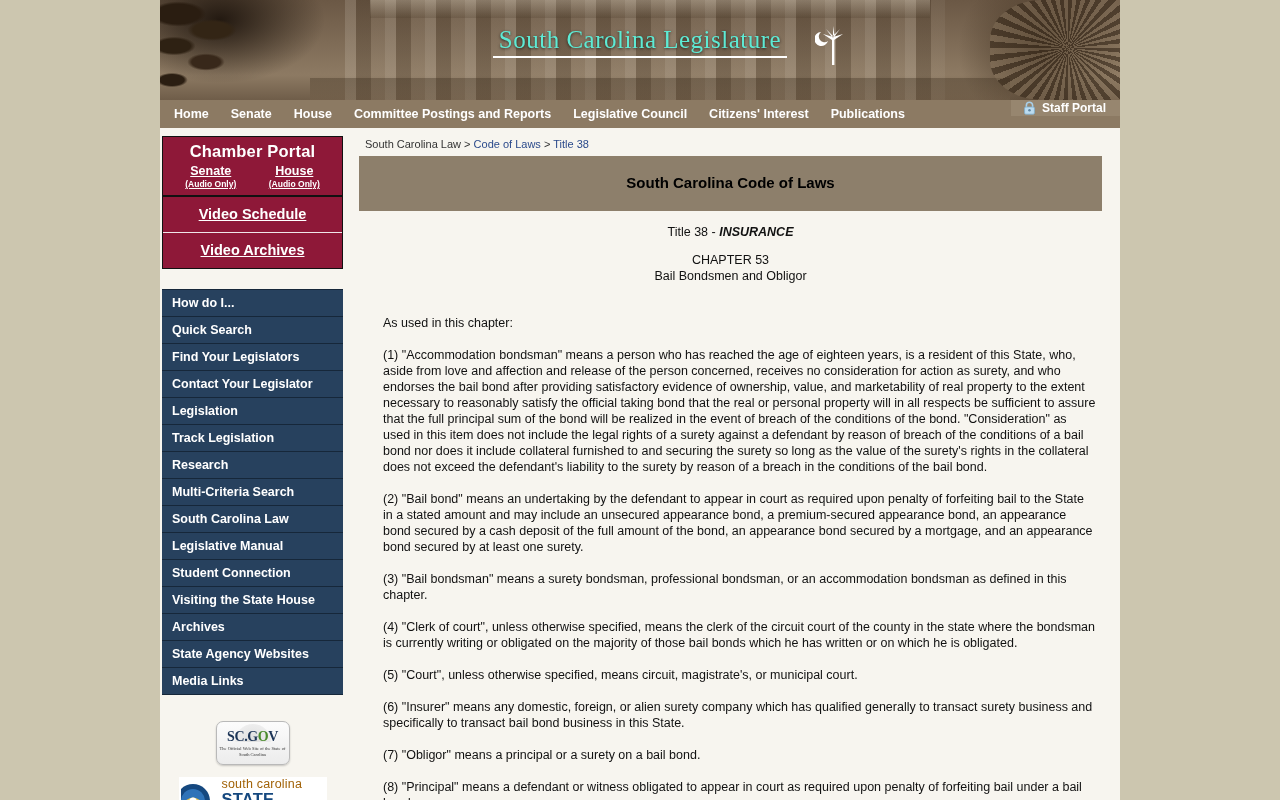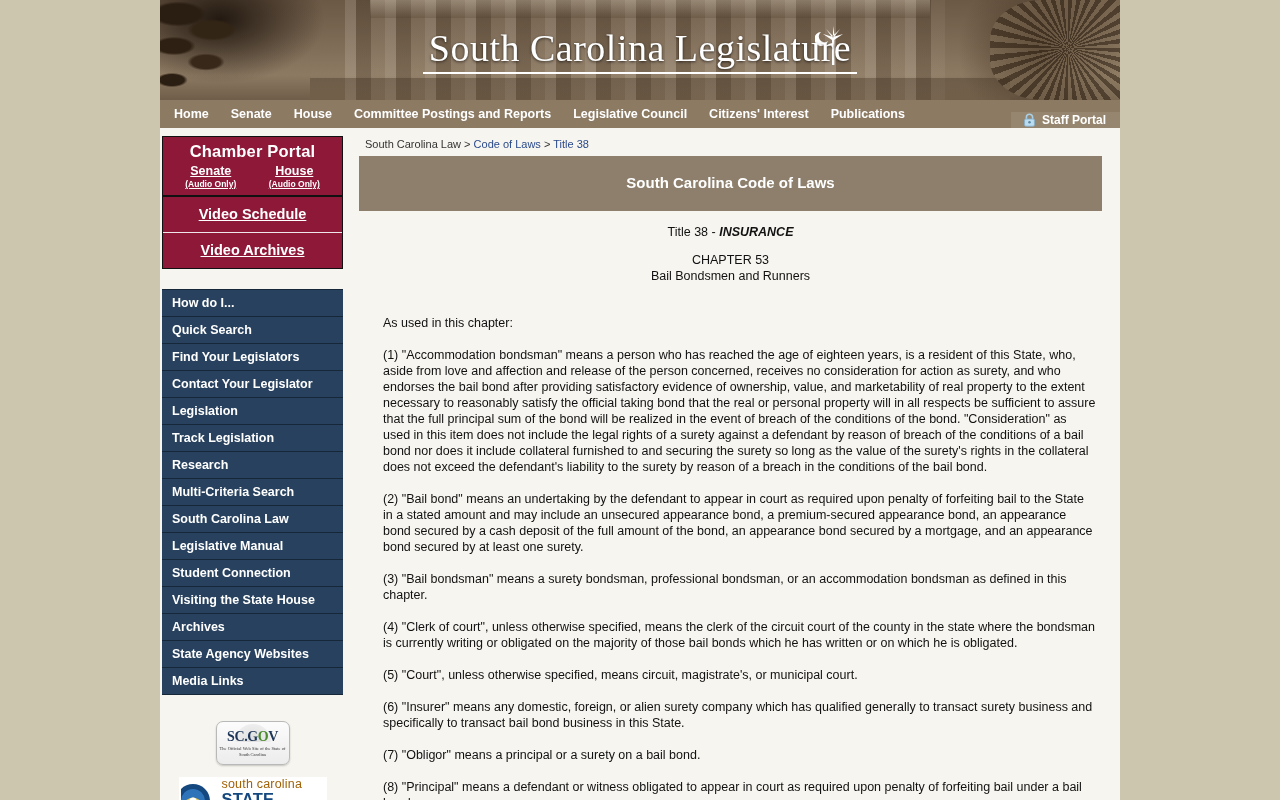--- a/index.html
+++ b/index.html
@@ -69,22 +69,22 @@
         rgba(50,36,22,.55) 0deg 5deg, rgba(150,130,104,.28) 5deg 10deg);
     border-radius: 40% 0 0 40%;
   }
   #masthead .title-wrap {
     position: absolute; left: 0; right: 0; top: 26px;
     text-align: center;
   }
   #masthead .title {
     display: inline-block;
     font-family: "Liberation Serif", serif;
-    font-size: 38px;
-    color: #ffffff;
+    font-size: 25px;
+    color: #5eead4;
     letter-spacing: .5px;
     border-bottom: 2px solid #ffffff;
     padding: 0 6px 2px 6px;
     text-shadow: 0 1px 3px rgba(0,0,0,.65);
     white-space: nowrap;
   }
   #masthead .palmetto {
     position: absolute; left: 655px; top: 24px; width: 36px; height: 42px;
   }
 
@@ -101,21 +101,21 @@
     color: #ffffff;
     font-size: 12.5px;
     font-weight: bold;
     padding: 0 11px;
     line-height: 28px;
     white-space: nowrap;
     cursor: pointer;
   }
   .nav-item:first-child { padding-left: 14px; }
   #staff-portal {
-    position: absolute; right: 0; top: 12px;
+    position: absolute; right: 0; top: 0;
     height: 16px;
     display: flex; align-items: center; gap: 6px;
     padding: 0 14px 0 12px;
     background: #97866f;
     cursor: pointer;
   }
   #staff-portal .label { color: #ffffff; font-size: 12px; font-weight: bold; white-space: nowrap; }
   .lock-icon { width: 13px; height: 14px; display: block; }
 
   
@@ -225,21 +225,21 @@
   }
 
   
   #breadcrumb {
     font-size: 11px; color: #333; padding: 4px 0 6px 6px;
   }
   #breadcrumb a { color: #2b4a8b; text-decoration: none; cursor: pointer; }
   #breadcrumb .sep { color: #333; }
   #title-banner {
     background: #8d7f6b;
-    color: #ffffff;
+    color: #000000;
     text-align: center;
     font-size: 15px;
     font-weight: bold;
     padding: 17px 0 18px;
     line-height: 1.35;
   }
   #doc-head { text-align: center; padding: 14px 0 0; }
   #doc-head .title-line { font-size: 12.5px; color: #111; margin-bottom: 14px; }
   #doc-head .title-line b { font-weight: bold; font-style: italic; }
   #doc-head .chapter-line { font-size: 12.5px; color: #111; line-height: 1.25; }
@@ -373,21 +373,21 @@
         </div>
 
         <div id="title-banner">
           <div>South Carolina Code of Laws</div>
         </div>
 
         <div id="doc-head">
           <div class="title-line"><span>Title 38 - </span><b>INSURANCE</b></div>
           <div class="chapter-line">
             <div>CHAPTER 53</div>
-            <div>Bail Bondsmen and Runners</div>
+            <div>Bail Bondsmen and Obligor</div>
           </div>
         </div>
 
         <div id="doc-body">
           <p>As used in this chapter:</p>
           <p>(1) "Accommodation bondsman" means a person who has reached the age of eighteen years, is a resident of this State, who, aside from love and affection and release of the person concerned, receives no consideration for action as surety, and who endorses the bail bond after providing satisfactory evidence of ownership, value, and marketability of real property to the extent necessary to reasonably satisfy the official taking bond that the real or personal property will in all respects be sufficient to assure that the full principal sum of the bond will be realized in the event of breach of the conditions of the bond. "Consideration" as used in this item does not include the legal rights of a surety against a defendant by reason of breach of the conditions of a bail bond nor does it include collateral furnished to and securing the surety so long as the value of the surety's rights in the collateral does not exceed the defendant's liability to the surety by reason of a breach in the conditions of the bail bond.</p>
           <p>(2) "Bail bond" means an undertaking by the defendant to appear in court as required upon penalty of forfeiting bail to the State in a stated amount and may include an unsecured appearance bond, a premium-secured appearance bond, an appearance bond secured by a cash deposit of the full amount of the bond, an appearance bond secured by a mortgage, and an appearance bond secured by at least one surety.</p>
           <p>(3) "Bail bondsman" means a surety bondsman, professional bondsman, or an accommodation bondsman as defined in this chapter.</p>
           <p>(4) "Clerk of court", unless otherwise specified, means the clerk of the circuit court of the county in the state where the bondsman is currently writing or obligated on the majority of those bail bonds which he has written or on which he is obligated.</p>
           <p>(5) "Court", unless otherwise specified, means circuit, magistrate's, or municipal court.</p>

